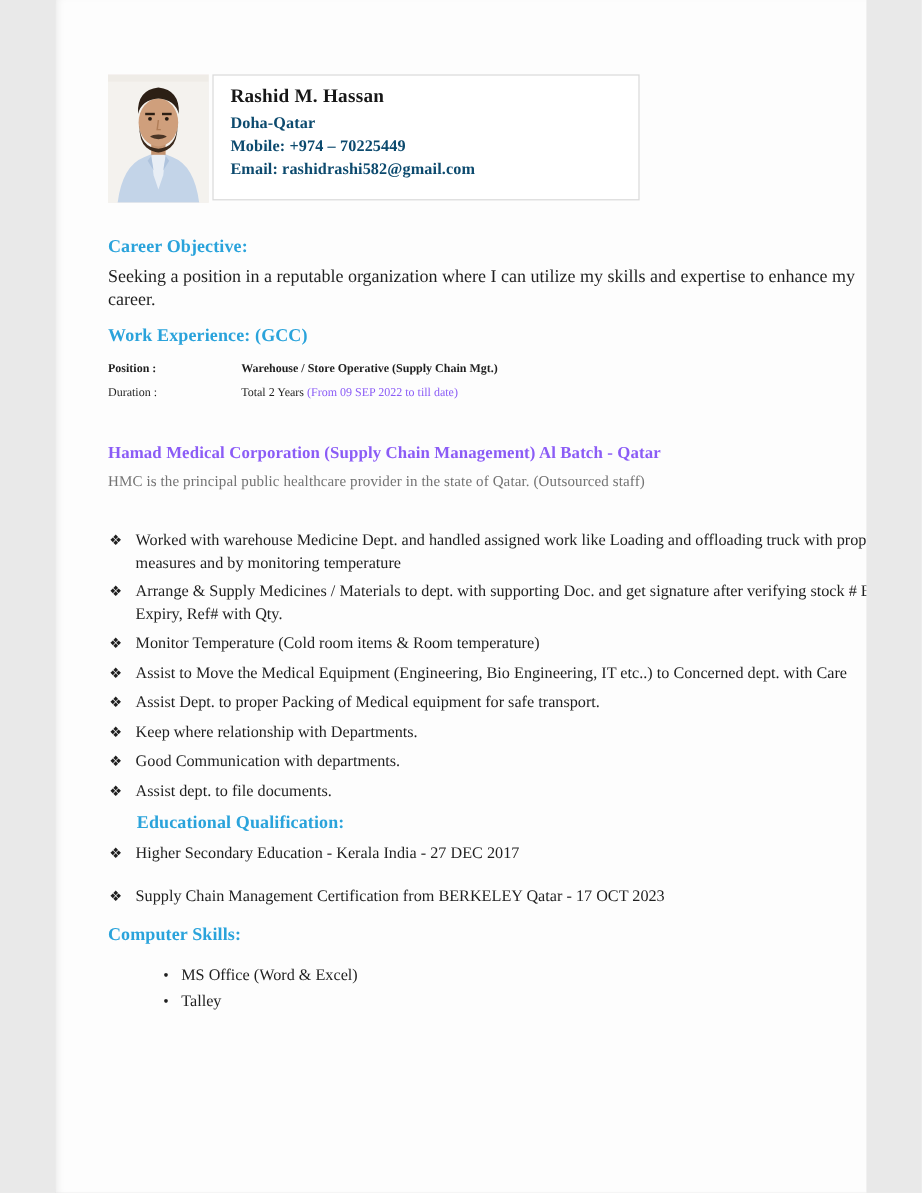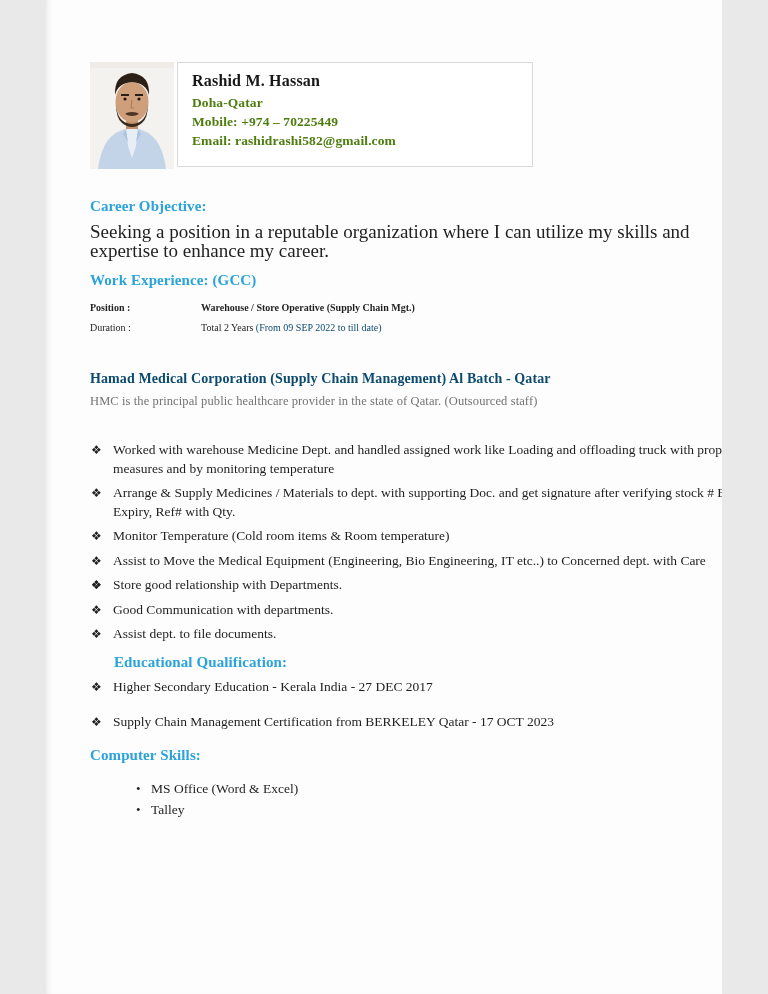--- a/index.html
+++ b/index.html
@@ -51,38 +51,38 @@
   .contact-name {
     font-size: 16px;
     font-weight: bold;
     color: #171717;
     letter-spacing: 0.2px;
     margin-bottom: 3px;
   }
   .contact-line {
     font-size: 13.5px;
     font-weight: bold;
-    color: #4d7c0f;
+    color: #0c4a6e;
     line-height: 19px;
     letter-spacing: 0.1px;
   }
 
   
   .section-heading {
     font-size: 15px;
     font-weight: bold;
     letter-spacing: 0.1px;
   }
   .cyan { color: #2aa3db; }
-  .red  { color: #0c4a6e; }
+  .red  { color: #8b5cf6; }
 
   .objective-heading { margin-top: 29px; }
   .objective-text {
     margin-top: 7px;
-    font-size: 19px;
+    font-size: 15px;
     line-height: 19px;
     width: 660px;
   }
 
   .work-heading { margin-top: 12px; }
 
   .position-table {
     margin-top: 9px;
     font-size: 10px;
   }
@@ -224,24 +224,25 @@
       <div class="duty-item">
         <span class="duty-bullet">❖</span>
         <span>Monitor Temperature (Cold room items &amp; Room temperature)</span>
       </div>
       <div class="duty-item">
         <span class="duty-bullet">❖</span>
         <span>Assist to Move the Medical Equipment (Engineering, Bio Engineering, IT etc..) to Concerned dept. with Care</span>
       </div>
       <div class="duty-item">
         <span class="duty-bullet">❖</span>
-      </div>
-      <div class="duty-item">
-        <span class="duty-bullet">❖</span>
-        <span>Store good relationship with Departments.</span>
+        <span>Assist Dept. to proper Packing of Medical equipment for safe transport.</span>
+      </div>
+      <div class="duty-item">
+        <span class="duty-bullet">❖</span>
+        <span>Keep where relationship with Departments.</span>
       </div>
       <div class="duty-item">
         <span class="duty-bullet">❖</span>
         <span>Good Communication with departments.</span>
       </div>
       <div class="duty-item">
         <span class="duty-bullet">❖</span>
         <span>Assist dept. to file documents.</span>
       </div>
     </div>

